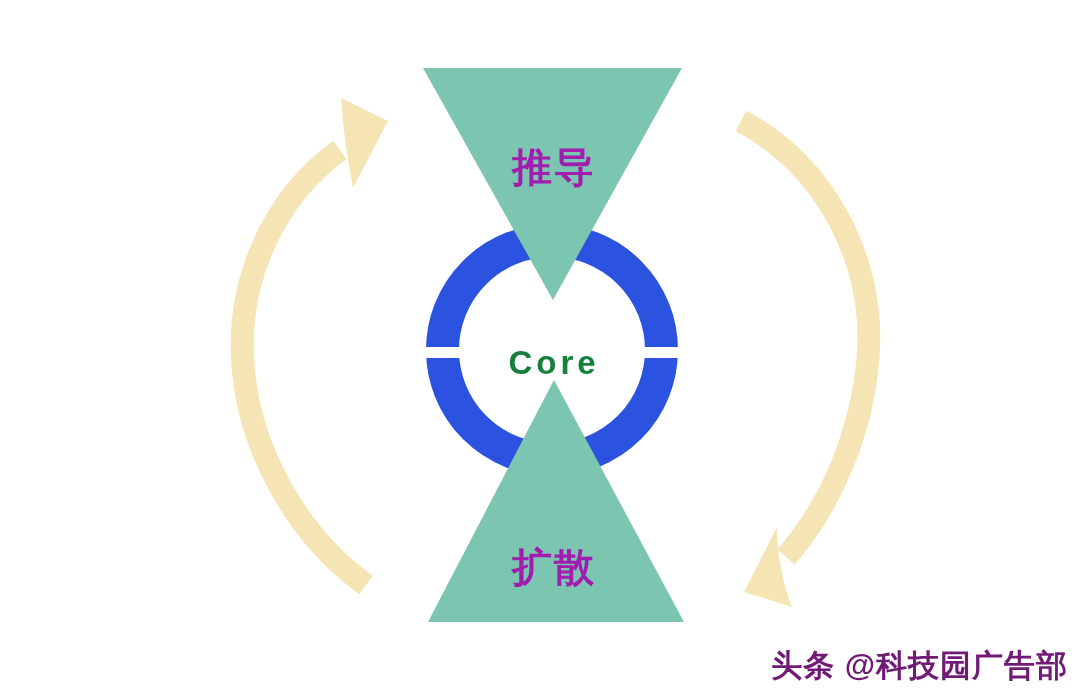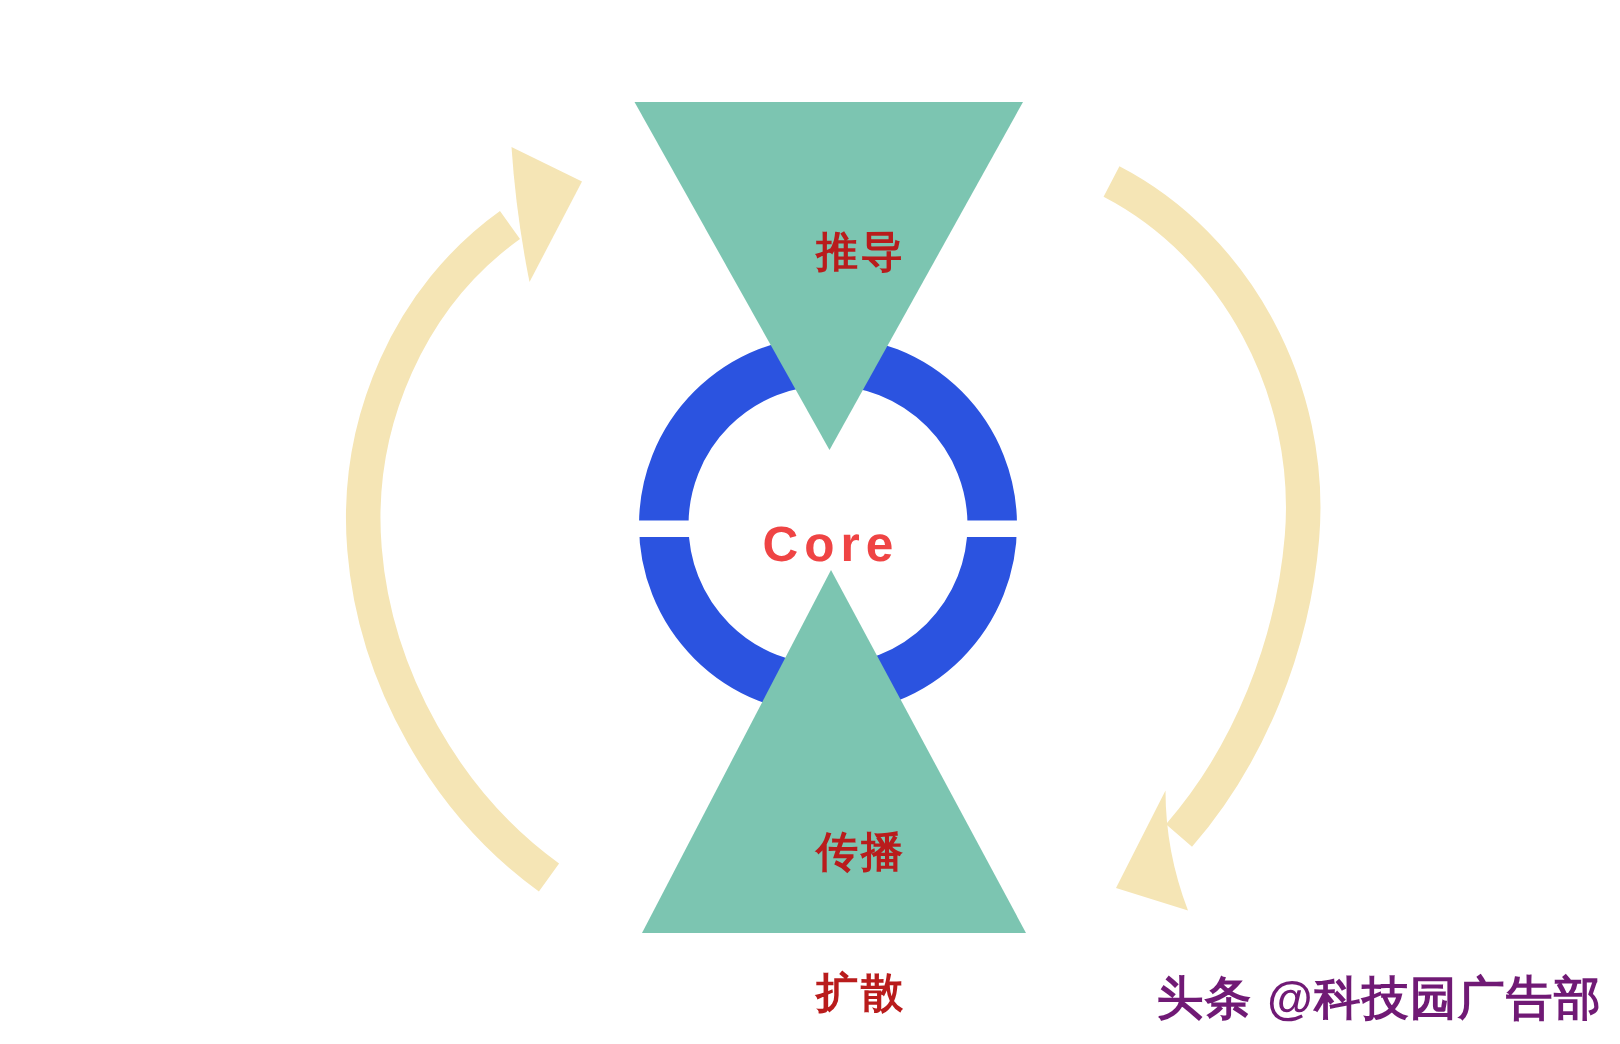--- a/index.html
+++ b/index.html
@@ -11,30 +11,30 @@
     font-family:"Liberation Sans","DejaVu Sans",sans-serif;
   }
   .stage svg{position:absolute;left:0;top:0;}
   .label{
     position:absolute;
     text-align:center;
     font-weight:bold;
     white-space:pre-line;
   }
   .tri-label{
-    left:472px;width:204px;
-    color:#b91c1c;
-    font-size:28px;line-height:47px;
+    left:452px;width:204px;
+    color:#a21caf;
+    font-size:40px;line-height:47px;
     letter-spacing:2px;
   }
   .tri-label.top{top:97px;}
   .tri-label.bottom{top:497px;}
   .core-label{
     left:442px;width:224px;top:300px;
-    color:#ef4444;
+    color:#15803d;
     font-size:33px;line-height:42px;
     letter-spacing:4px;
   }
   .watermark{
     position:absolute;
     right:12px;top:645px;
     font-size:31px;
     font-weight:bold;
     color:#701a75;
     letter-spacing:1px;
@@ -69,19 +69,18 @@
 
   <div class="label tri-label top">
     <div>推导</div>
   </div>
 
   <div class="label core-label">
     <div>Core</div>
   </div>
 
   <div class="label tri-label bottom">
-    <div>传播</div>
     <div>扩散</div>
   </div>
 
   <div class="watermark">头条 @科技园广告部</div>
 
 </div>
 
 </body></html>

